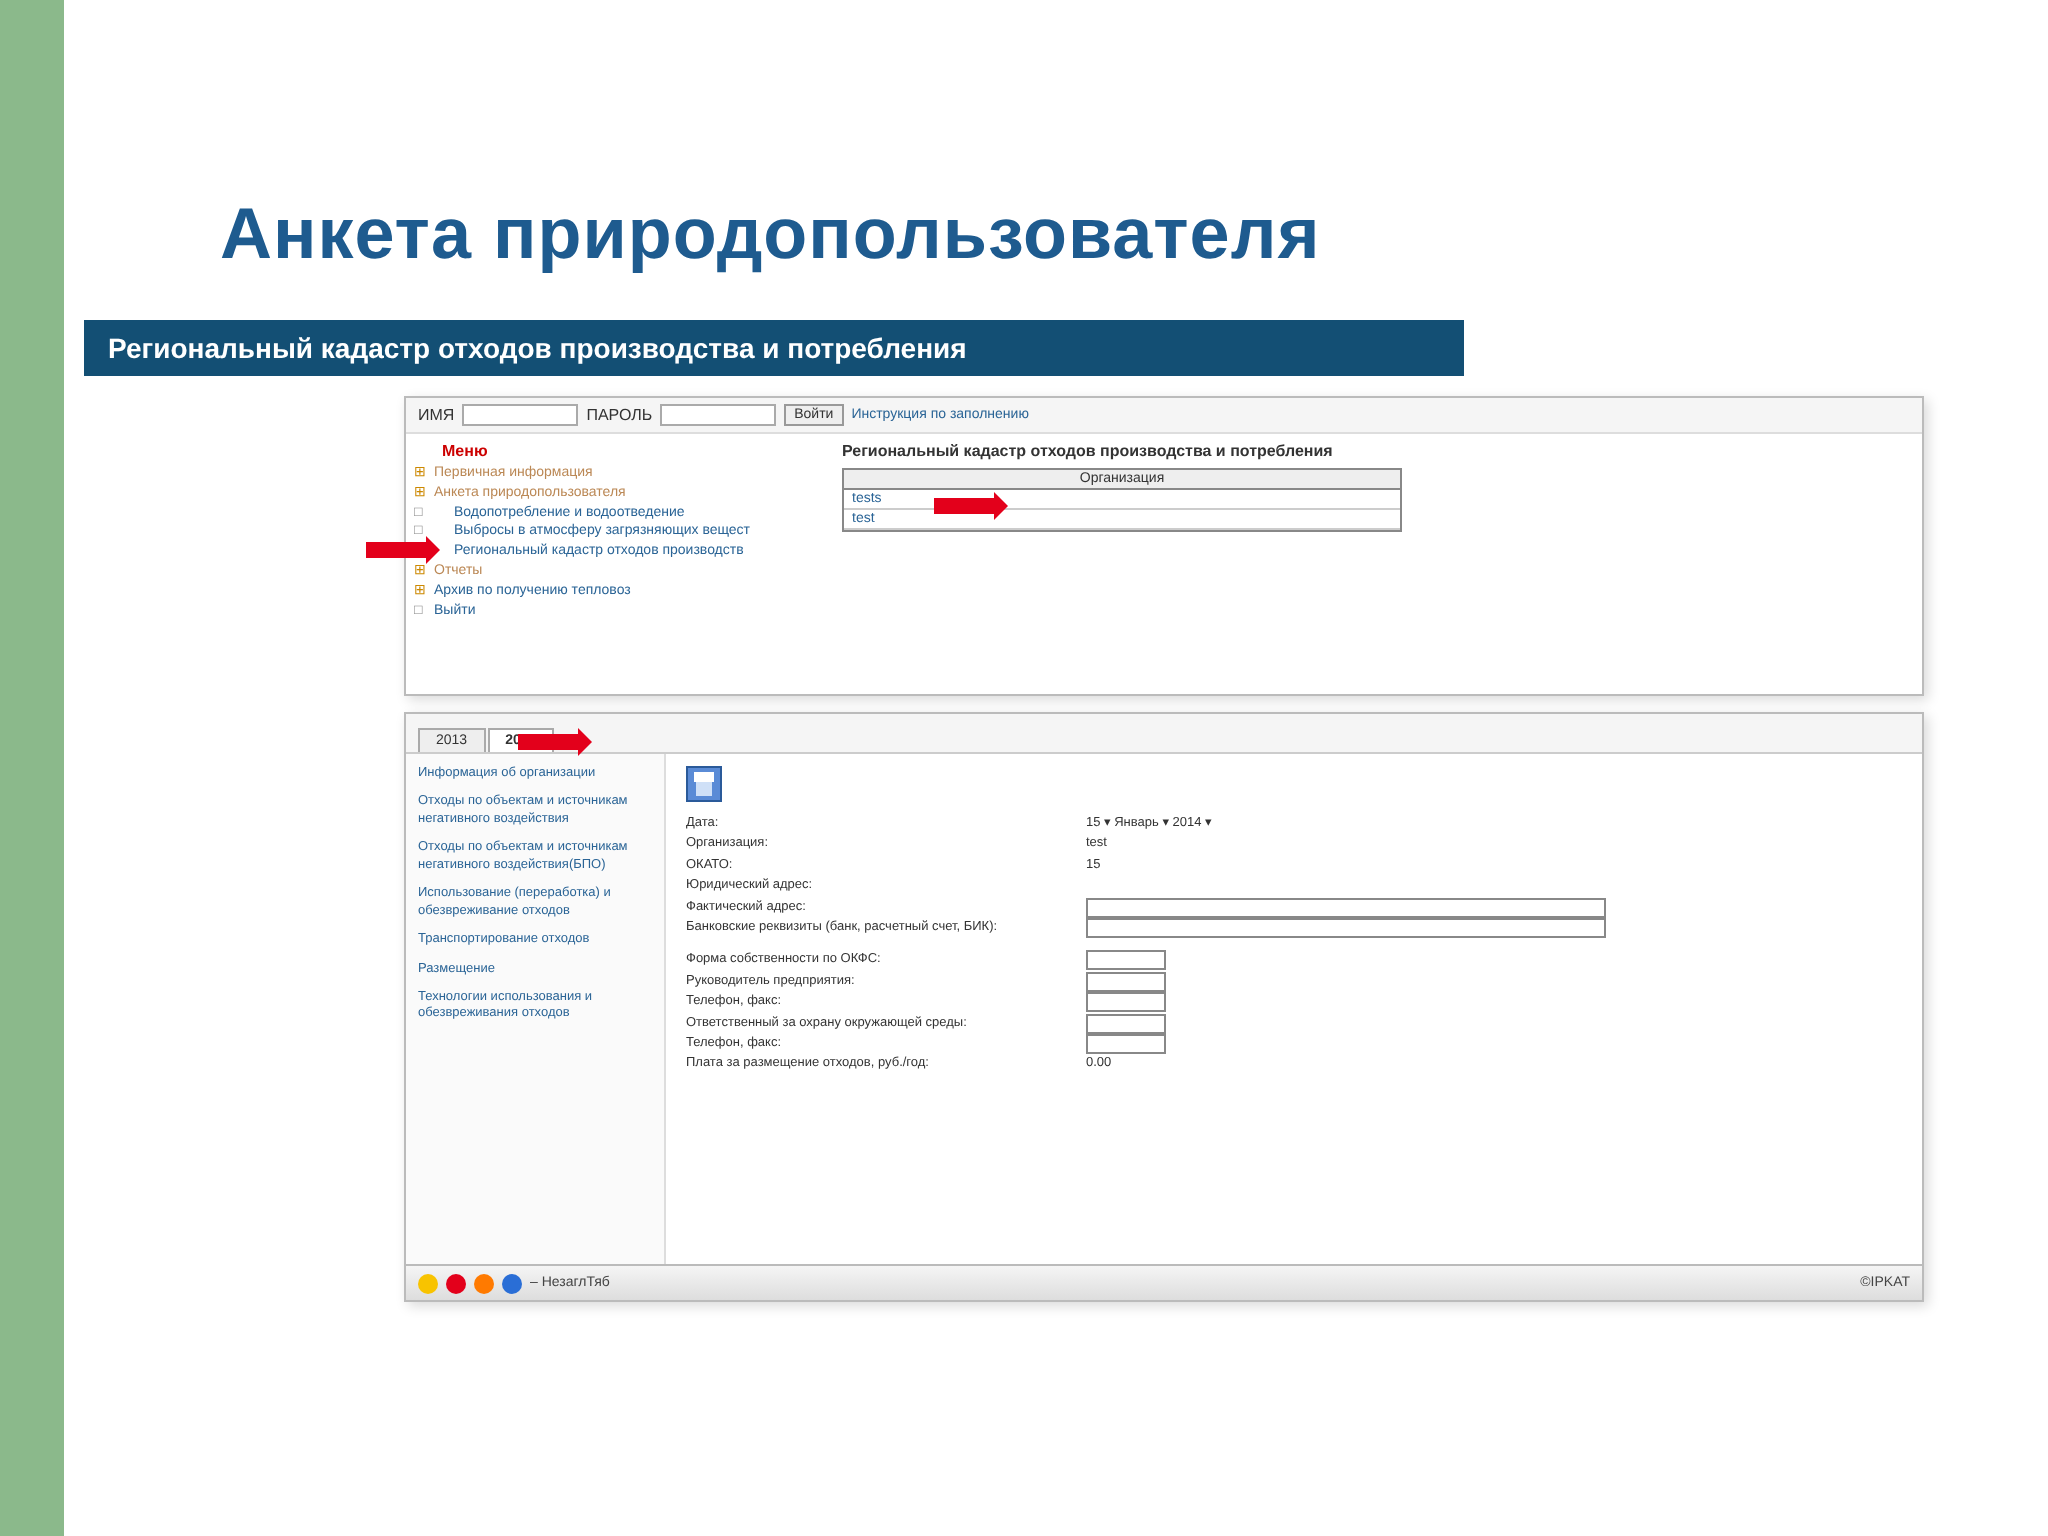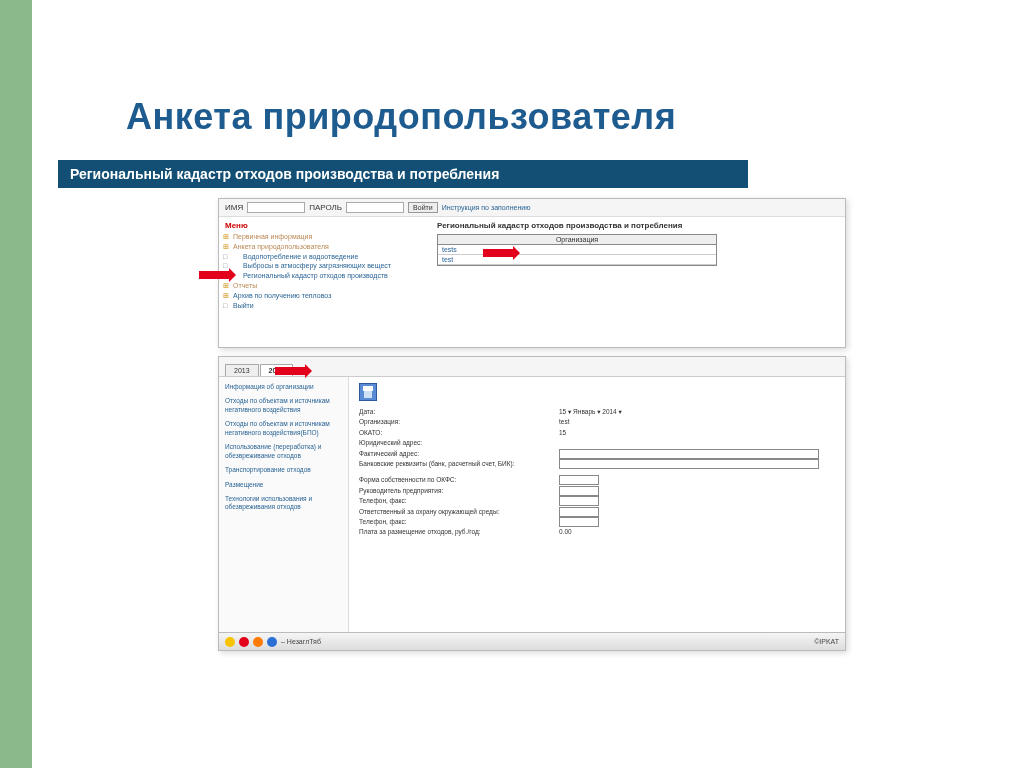--- a/index.html
+++ b/index.html
@@ -1,33 +1,33 @@
 <!DOCTYPE html>
 <html><head>
 <meta charset="utf-8">
 <style>
   * { box-sizing: border-box; margin: 0; padding: 0; }
   body { font-family: Arial, sans-serif; background: #fff; width: 1024px; height: 768px; position: relative; overflow: hidden; }
   .sidebar-stripe { position: absolute; left: 0; top: 0; width: 32px; height: 768px; background: #8bb98b; }
-  .content { position: absolute; left: 88px; top: 0; right: 10px; height: 768px; }
+  .content { position: absolute; left: 72px; top: 0; right: 10px; height: 768px; }
   .title { font-size: 36px; font-weight: bold; color: #1e5b8f; margin-top: 96px; margin-left: 38px; letter-spacing: 0.5px; }
   .subtitle-bar { background: #134f74; color: #fff; font-size: 14px; font-weight: bold; padding: 6px 12px; margin-top: 22px; margin-left: -30px; width: 690px; }
   .bullet-row { margin-top: 18px; margin-left: 60px; display: flex; align-items: flex-start; }
   .bullet { width: 10px; height: 10px; border: 2px solid #7aa77a; border-radius: 50%; background: #7aa77a; margin-top: 6px; margin-right: 18px; flex: 0 0 auto; }
   .bullet-text { font-size: 17px; color: #222; line-height: 1.35; max-width: 800px; }
-  .screenshot-wrap { margin-top: 10px; margin-left: 130px; width: 628px; }
+  .screenshot-wrap { margin-top: 10px; margin-left: 130px; width: 760px; }
   .ss { border: 1px solid #bbb; background: #fff; font-size: 8px; color: #333; box-shadow: 2px 2px 6px rgba(0,0,0,0.15); }
   .ss1 { height: 150px; position: relative; }
   .login-bar { background: #f5f5f5; border-bottom: 1px solid #ddd; height: 18px; display: flex; align-items: center; padding: 0 6px; gap: 4px; }
   .login-bar input { height: 11px; width: 58px; font-size: 7px; border: 1px solid #aaa; }
   .login-bar .btn { background: #eee; border: 1px solid #999; font-size: 7px; padding: 0 4px; height: 11px; line-height: 9px; }
   .login-bar .link { color: #2a6496; font-size: 7px; }
   .ss1-body { display: flex; height: calc(100% - 18px); }
   .tree { width: 210px; padding: 4px 6px; }
-  .tree-title { color: #c00; font-weight: bold; font-size: 8px; margin-bottom: 2px; }
+  .tree-title { color: #c00; font-weight: bold; font-size: 8px; margin-bottom: 2px; margin-left: 12px; }
   .tree-item { font-size: 7px; color: #2a6496; line-height: 1.4; padding-left: 8px; position: relative; }
   .tree-item::before { content: "□"; position: absolute; left: -2px; color: #888; font-size: 7px; }
   .tree-item.orange { color: #b85; }
   .tree-item.top::before { content: "⊞"; color: #c80; }
   .cad-title { font-weight: bold; font-size: 8px; margin-bottom: 4px; }
   .org-table { border: 1px solid #888; width: 280px; }
   .org-table .hdr { background: #eee; text-align: center; font-size: 7px; border-bottom: 1px solid #888; padding: 1px 0; }
   .org-table .row { border-bottom: 1px solid #ccc; font-size: 7px; padding: 1px 4px; color: #2a6496; }
   .arrow { position: absolute; width: 30px; height: 8px; background: #e3001b; }
   .arrow::after { content: ""; position: absolute; right: -7px; top: -3px; border: 7px solid transparent; border-left-color: #e3001b; border-right: none; }

